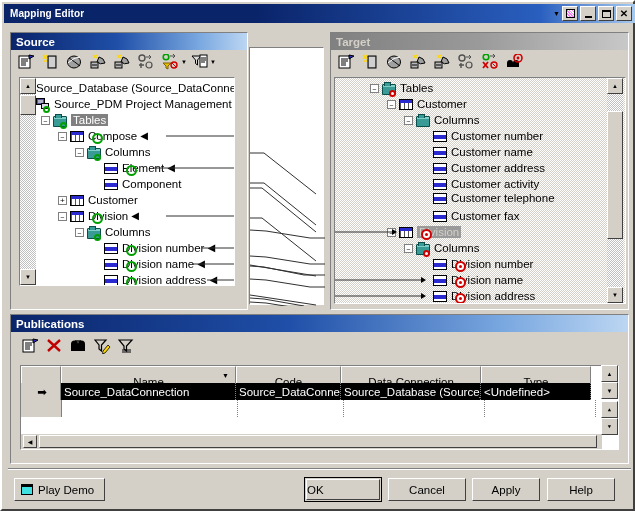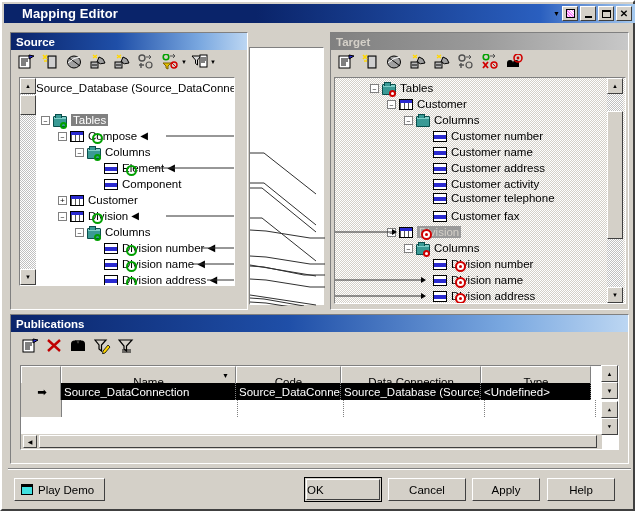--- a/index.html
+++ b/index.html
@@ -17,21 +17,21 @@
     border-right:2px solid #404040;border-bottom:2px solid #404040;
     box-sizing:border-box;
   }
   
   .titlebar{
     position:absolute;left:2px;top:2px;width:631px;height:19px;
     background:linear-gradient(90deg,#0a246a 0%,#0a246a 40%,#2a5fbf 85%,#a6caf0 100%);
     display:flex;align-items:center;
   }
   .titlebar .ttl{
-    color:#ffffff;font-weight:bold;font-size:13px;margin-left:18px;
+    color:#ffffff;font-weight:bold;font-size:10px;margin-left:6px;
     letter-spacing:0.1px;
   }
   .tb-right{margin-left:auto;display:flex;align-items:center;gap:0px;padding-right:3px;}
   .tb-arrow{
     width:11px;height:11px;color:#000;display:flex;align-items:center;justify-content:center;
     font-size:7px;line-height:1;
   }
   .sysbtn{
     width:16px;height:15px;background:#d4d0c8;
     border-top:1px solid #ffffff;border-left:1px solid #ffffff;
@@ -312,20 +312,29 @@
         <span class="caret">▼</span>
       </div>
     <div class="treebox sunken" style="left:8px;top:44px;width:216px;height:209px;">
       <div id="src-tree-rows" style="position:relative;width:100%;height:100%;">
           <div class="trow" style="top: 2px; left: 4px;">
             <span class="exp hidden"></span>
             <span style="position: relative; display: inline-flex; flex: 0 0 auto;">
               <span class="icn" style="width: 0px; margin-right: 0px;"></span>
             </span>
             <span style="position: relative; white-space: nowrap;"><span>Source_Database (Source_DataConnectio</span><span class="badge bg-green-sm" style="left: -11px; top: 8px;"></span></span>
+          </div>
+          <div class="trow" style="top: 18px; left: 4px;">
+            <span class="exp hidden"></span>
+            <span style="position: relative; display: inline-flex; flex: 0 0 auto;">
+              <span class="icn">
+                <span class="ic-model" style="display: block;"></span>
+              </span>
+            </span>
+            <span style="position: relative; white-space: nowrap;"><span>Source_PDM Project Management</span><span class="badge bg-green-sm" style="left: -11px; top: 8px;"></span></span>
           </div>
           <div class="trow" style="top: 34px; left: 21px;">
             <span class="exp">–</span>
             <span style="position: relative; display: inline-flex; flex: 0 0 auto;">
               <span class="icn">
                 <span class="ic-folder" style="display: block; margin-top: 2px;"></span>
               </span>
             </span>
             <span style="position: relative; white-space: nowrap;"><span class="sel">Tables</span><span class="badge bg-green-sm" style="left: -11px; top: 8px;"></span></span>
           </div>

